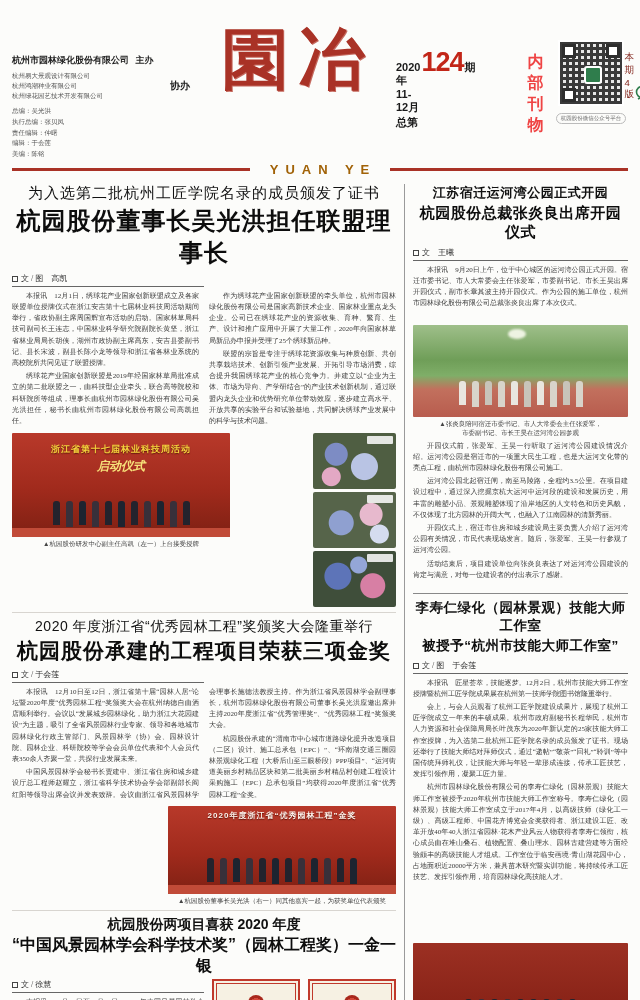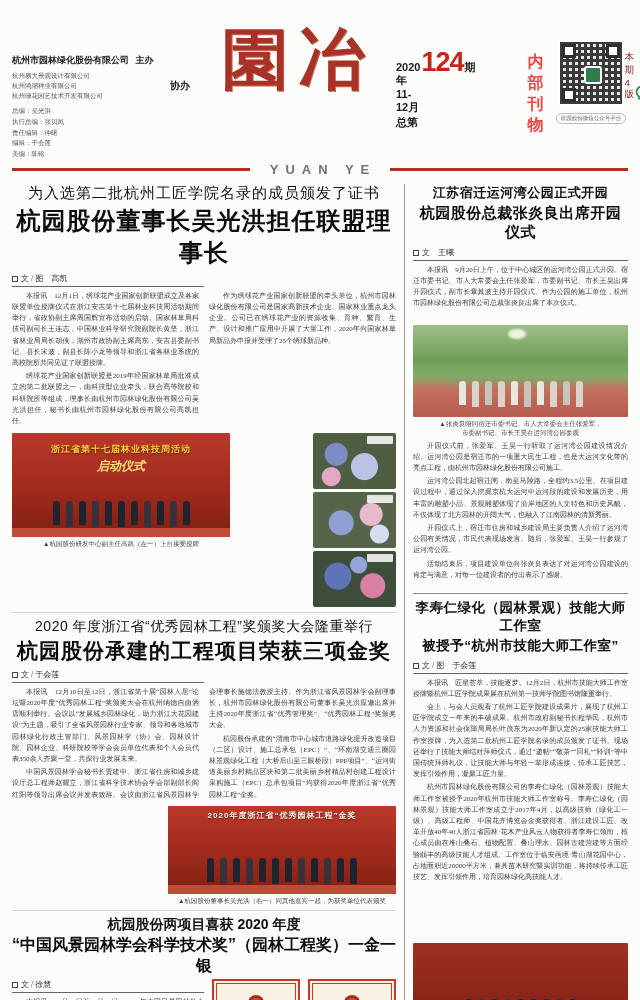--- a/index.html
+++ b/index.html
@@ -41,21 +41,21 @@
       repeating-linear-gradient(0deg,#3a3a3a 0 3px,transparent 3px 6px),
       repeating-linear-gradient(90deg,#3a3a3a 0 3px,#e8e8e8 3px 6px);
   }
   .qr .eye { position:absolute; width:14px; height:14px; background:#fff; border:3px solid #2e2e2e; }
   .qr .eye.tl{ top:2px; left:2px; } .qr .eye.tr{ top:2px; right:2px; } .qr .eye.bl{ bottom:2px; left:2px; }
   .qr .logo { position:absolute; top:24px; left:24px; width:18px; height:18px; background:#2f7d4c; border:2px solid #fff; border-radius:3px; }
   .qr-label { display:inline-block; margin-top:3px; font-size:5.5px; color:#666; border:1px solid #bbb; border-radius:6px; padding:0 4px; line-height:1.6; }
   
   .yuanye-row { display:flex; align-items:center; margin-top:2px; }
   .yuanye-row .line { flex:1; height:3px; background:#a93226; }
-  .yuanye-row .txt { font-family:"Liberation Sans",sans-serif; font-weight:bold; font-size:13px; color:#737373; letter-spacing:7px; padding:0 14px 0 20px; }
+  .yuanye-row .txt { font-family:"Liberation Sans",sans-serif; font-weight:bold; font-size:13px; color:#a16207; letter-spacing:7px; padding:0 14px 0 20px; }
   
   .content { display:flex; margin-top:7px; }
   .col-left { width:392px; padding-right:8px; }
   .col-right { width:224px; padding-left:8px; border-left:1px solid #9a9a9a; }
   
   .kicker { font-family:"Liberation Sans",sans-serif; text-align:center; color:#111; }
   .headline { font-family:"Liberation Sans",sans-serif; font-weight:bold; text-align:center; color:#0d0d0d; }
   .byline { font-size:8px; color:#333; border-bottom:1px solid #666; padding-bottom:2px; margin:4px 0 4px; }
   .byline .sq { display:inline-block; width:6px; height:6px; border:1px solid #444; margin-right:3px; vertical-align:-1px; }
   
@@ -197,20 +197,21 @@
     <div class="col-left">
 
       <div>
         <div class="kicker a1-kicker">为入选第二批杭州工匠学院名录的成员颁发了证书</div>
         <div class="headline a1-headline">杭园股份董事长吴光洪担任联盟理事长</div>
         <div class="byline" style="width:50%;"><span class="sq"></span><span>文 / 图　高凯</span></div>
         <div class="bodytext cols2 a1-body">
           <p>本报讯　12月1日，绣球花产业国家创新联盟成立及各家联盟单位授牌仪式在浙江安吉第十七届林业科技周活动期间举行，省政协副主席周国辉宣布活动的启动。国家林草局科技司副司长王连志，中国林业科学研究院副院长黄坚，浙江省林业局局长胡侠，湖州市政协副主席高东，安吉县委副书记、县长宋波，副县长陈小龙等领导和浙江省各林业系统的高校院所共同见证了联盟授牌。</p>
           <p>绣球花产业国家创新联盟是2019年经国家林草局批准成立的第二批联盟之一，由科技型企业牵头，联合高等院校和科研院所等组成，理事长由杭州市园林绿化股份有限公司吴光洪担任，秘书长由杭州市园林绿化股份有限公司高凯担任。</p>
           <p>作为绣球花产业国家创新联盟的牵头单位，杭州市园林绿化股份有限公司是国家高新技术企业、国家林业重点龙头企业。公司已在绣球花产业的资源收集、育种、繁育、生产、设计和推广应用中开展了大量工作，2020年向国家林草局新品办申报并受理了25个绣球新品种。</p>
+          <p>联盟的宗旨是专注于绣球花资源收集与种质创新、共创共享栽培技术、创新引领产业发展、开拓引导市场消费，综合提升我国绣球花产业的核心竞争力。并建立以“企业为主体、市场为导向、产学研结合”的产业技术创新机制，通过联盟内龙头企业和优势研究单位带动效应，逐步建立高水平、开放共享的实验平台和试验基地，共同解决绣球产业发展中的科学与技术问题。</p>
 
         </div>
         <div class="a1-media">
           <div class="a1-photo-wrap">
             <div class="ph stage a1-photo">
               <div class="banner">
                 <div class="b1">浙江省第十七届林业科技周活动</div>
                 <div class="b2">启动仪式</div>
               </div>
               <div class="people">

